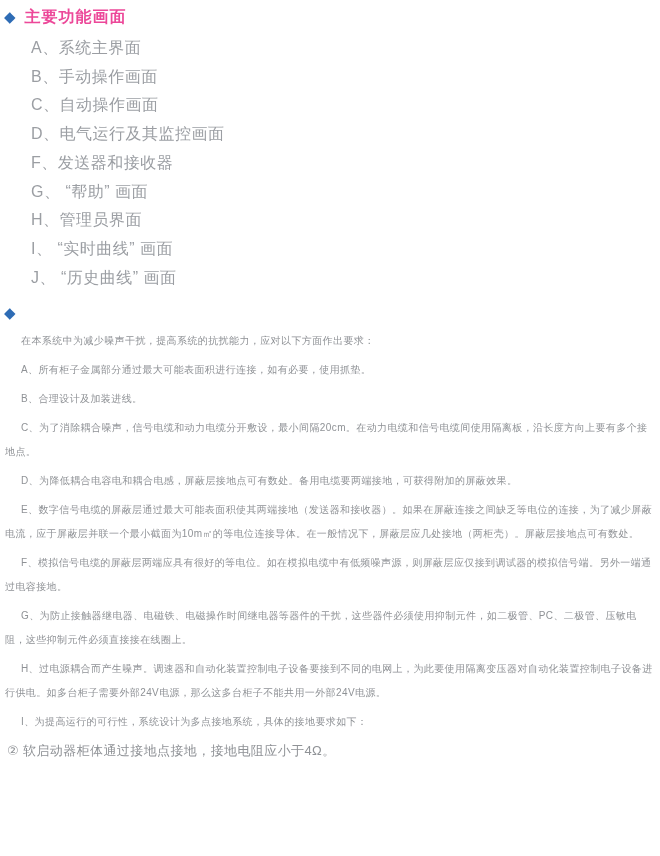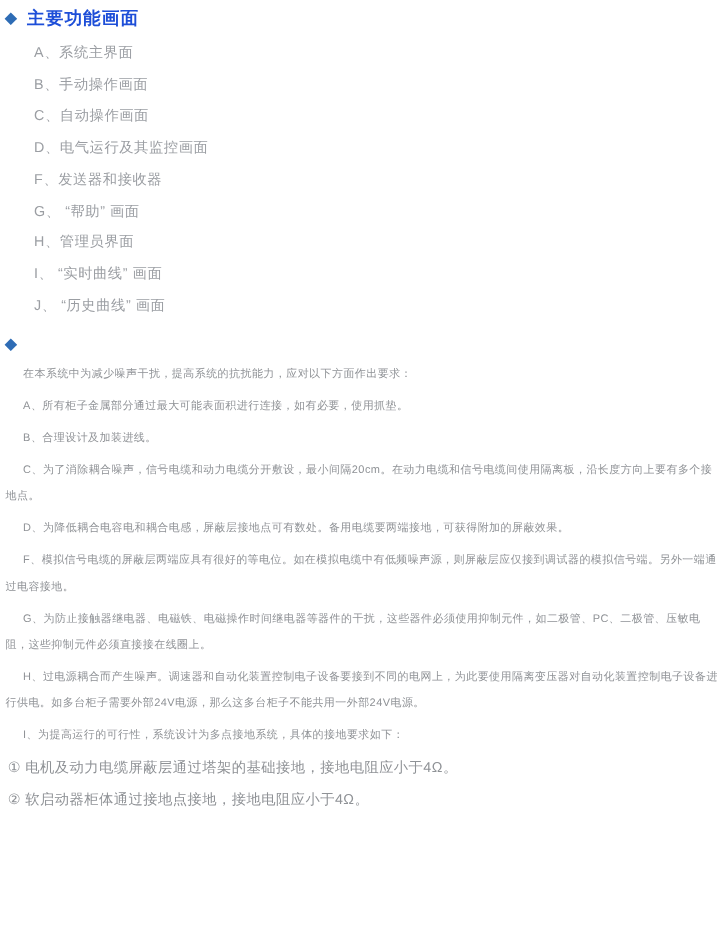--- a/index.html
+++ b/index.html
@@ -26,29 +26,29 @@
   }
   .diamond {
     color: #2e6cb5;
     font-size: 15px;
     line-height: 1;
     transform: translateY(-1px);
   }
   .heading-text {
     font-size: 16px;
     font-weight: bold;
-    color: #1d4ed8;
+    color: #ec4899;
     margin: 0;
     letter-spacing: 1px;
   }
   .screen-list {
     margin: 6px 0 0 27px;
   }
   .screen-item {
-    font-size: 13px;
+    font-size: 16px;
     color: #9b9ea3;
     line-height: 28.7px;
     margin: 0;
     letter-spacing: 0.5px;
   }
   .section-emc {
     margin-top: 14px;
   }
   .para-block {
     margin-top: 8px;
@@ -97,23 +97,23 @@
   <section class="section-emc">
     <div class="heading-row">
       <span class="diamond">◆</span>
     </div>
     <div class="para-block">
       <p class="para">在本系统中为减少噪声干扰，提高系统的抗扰能力，应对以下方面作出要求：</p>
       <p class="para">A、所有柜子金属部分通过最大可能表面积进行连接，如有必要，使用抓垫。</p>
       <p class="para">B、合理设计及加装进线。</p>
       <p class="para">C、为了消除耦合噪声，信号电缆和动力电缆分开敷设，最小间隔20cm。在动力电缆和信号电缆间使用隔离板，沿长度方向上要有多个接地点。</p>
       <p class="para">D、为降低耦合电容电和耦合电感，屏蔽层接地点可有数处。备用电缆要两端接地，可获得附加的屏蔽效果。</p>
+      <p class="para">E、数字信号电缆的屏蔽层通过最大可能表面积使其两端接地（发送器和接收器）。如果在屏蔽连接之间缺乏等电位的连接，为了减少屏蔽电流，应于屏蔽层并联一个最小截面为10m㎡的等电位连接导体。在一般情况下，屏蔽层应几处接地（两柜壳）。屏蔽层接地点可有数处。</p>
       <p class="para">F、模拟信号电缆的屏蔽层两端应具有很好的等电位。如在模拟电缆中有低频噪声源，则屏蔽层应仅接到调试器的模拟信号端。另外一端通过电容接地。</p>
       <p class="para">G、为防止接触器继电器、电磁铁、电磁操作时间继电器等器件的干扰，这些器件必须使用抑制元件，如二极管、PC、二极管、压敏电阻，这些抑制元件必须直接接在线圈上。</p>
       <p class="para">H、过电源耦合而产生噪声。调速器和自动化装置控制电子设备要接到不同的电网上，为此要使用隔离变压器对自动化装置控制电子设备进行供电。如多台柜子需要外部24V电源，那么这多台柜子不能共用一外部24V电源。</p>
       <p class="para">I、为提高运行的可行性，系统设计为多点接地系统，具体的接地要求如下：</p>
-      <p class="num-item">① 电机及动力电缆屏蔽层通过塔架的基础接地，接地电阻应小于4Ω。</p>
       <p class="num-item">② 软启动器柜体通过接地点接地，接地电阻应小于4Ω。</p>
 
     </div>
   </section>
 
 </div>
 
 </body></html>

